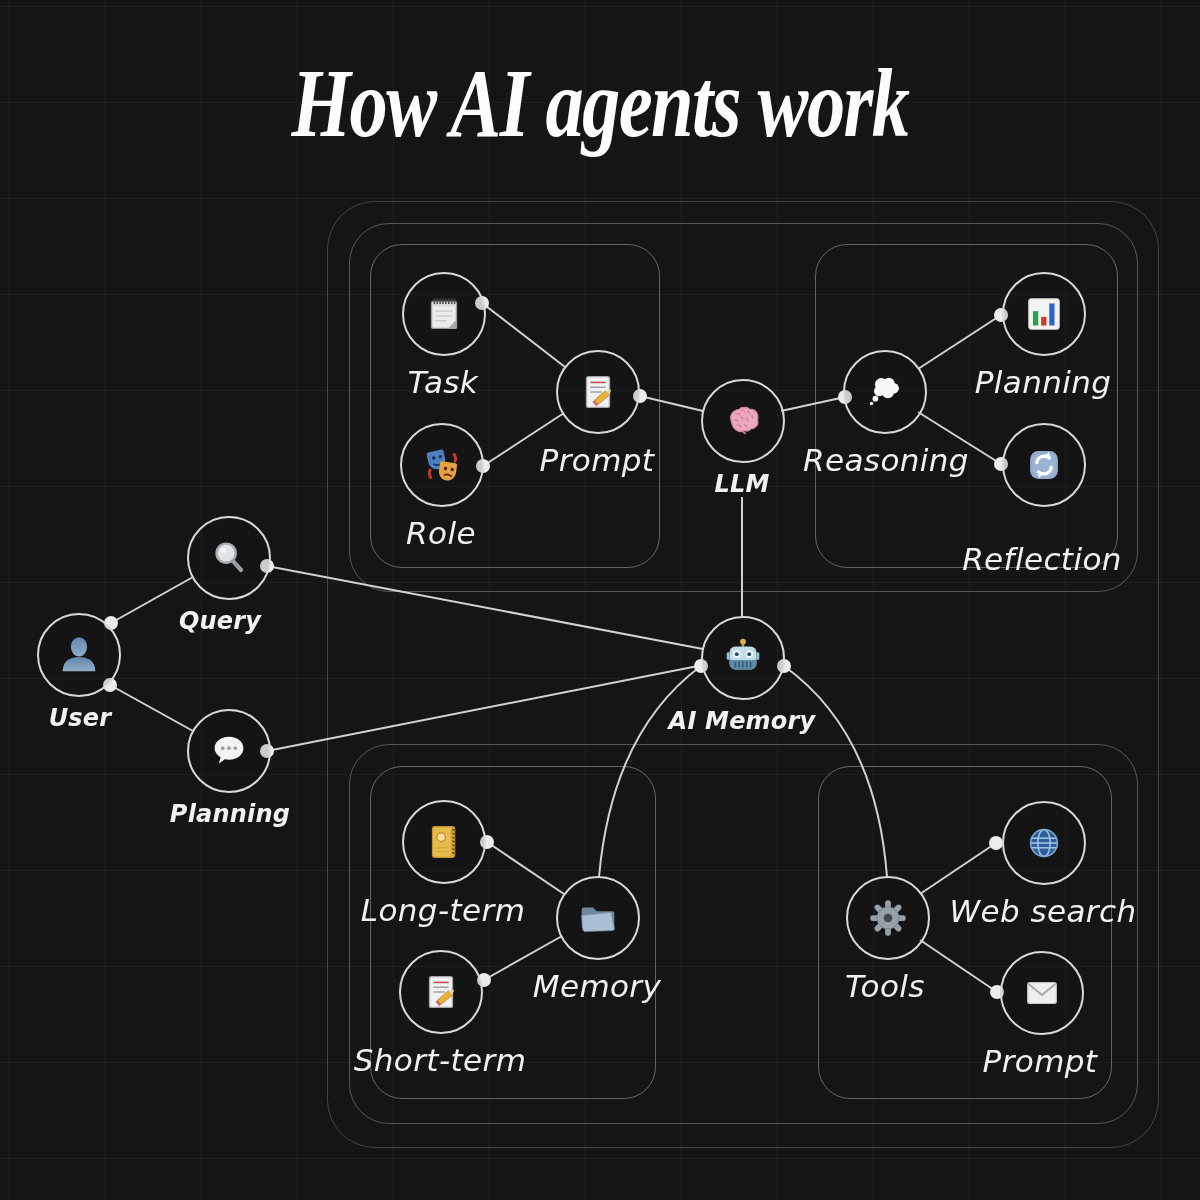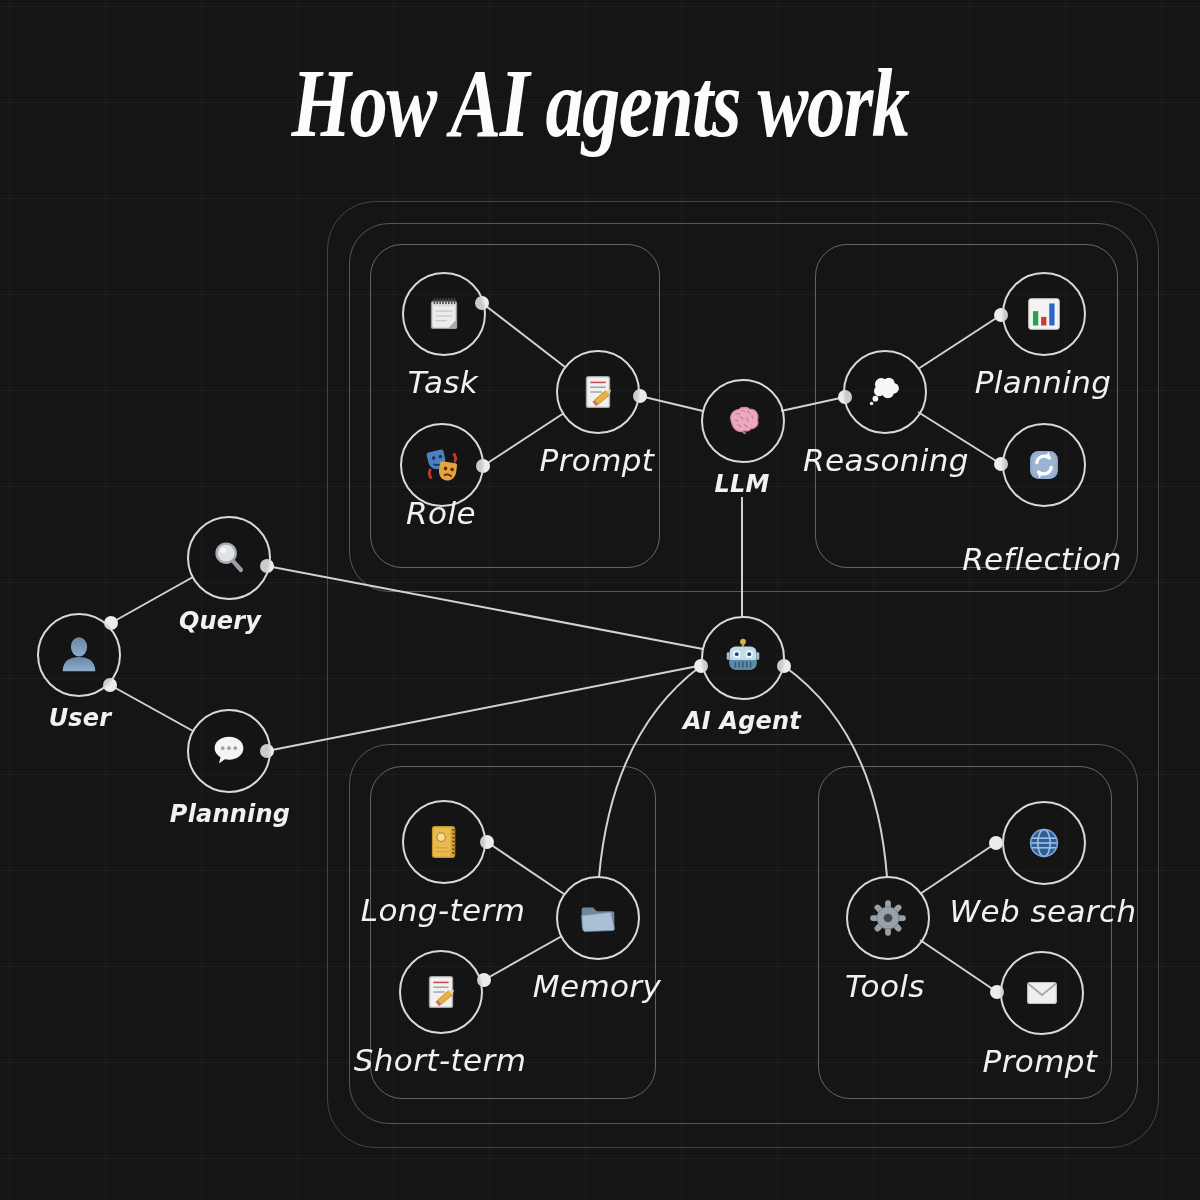--- a/index.html
+++ b/index.html
@@ -132,21 +132,21 @@
         </g>
         <g transform="rotate(8 30 29)">
           <path d="M23 21 h14 a2 2 0 0 1 2 2 v7 c0 6.2 -4 10.2 -9 10.2 c-5 0 -9 -4 -9 -10.2 v-7 a2 2 0 0 1 2 -2 z" fill="#e2a43c"></path>
           <circle cx="27.5" cy="28" r="1.8" fill="#6b1a12"></circle>
             <circle cx="34.5" cy="28" r="1.8" fill="#6b1a12"></circle>
           <path d="M27 35.5 q4 -3.4 8 0" stroke="#6b1a12" stroke-width="1.8" fill="none"></path>
         </g>
       </svg>
     </span>
   </div>
-  <div class="nlabel" style="left:441px;top:495px">Role</div>
+  <div class="nlabel" style="left:441px;top:515px">Role</div>
 
   <div class="node" style="left:597px;top:391px">
     <span>
       <svg width="46" height="46" viewBox="0 0 48 48">
         <rect x="12" y="8" width="24" height="32" rx="2" fill="#f1f1f1" stroke="#a5a5a5" stroke-width="1.4"></rect>
         <line x1="16" y1="14" x2="32" y2="14" stroke="#c05047" stroke-width="1.6"></line>
         <line x1="16" y1="19" x2="32" y2="19" stroke="#9a9a9a" stroke-width="1.4"></line>
         <line x1="16" y1="24" x2="28" y2="24" stroke="#9a9a9a" stroke-width="1.4"></line>
         <g transform="rotate(-40 27 30)">
           <rect x="17.5" y="27.5" width="3" height="6" fill="#d86a6a"></rect>
@@ -268,21 +268,21 @@
             <line x1="28" y1="28" x2="28" y2="34"></line>
           <line x1="32" y1="28" x2="32" y2="34"></line>
         </g>
         <circle cx="17.5" cy="20" r="4" fill="#eef6fa"></circle>
           <circle cx="30.5" cy="20" r="4" fill="#eef6fa"></circle>
         <circle cx="17.5" cy="20" r="2" fill="#27456b"></circle>
           <circle cx="30.5" cy="20" r="2" fill="#27456b"></circle>
       </svg>
     </span>
   </div>
-  <div class="nlabel b" style="left:742px;top:707px">AI Agent</div>
+  <div class="nlabel b" style="left:742px;top:707px">AI Memory</div>
 
   <div class="node" style="left:443px;top:841px">
     <span>
       <svg width="46" height="46" viewBox="0 0 48 48">
         <rect x="12" y="8" width="23" height="32" rx="2.5" fill="#e8bb4e" stroke="#c2952f" stroke-width="1.3"></rect>
         <rect x="31" y="8.8" width="3.6" height="30.4" fill="#d3a53c"></rect>
         <g stroke="#6e5210" stroke-width="1.6">
           <line x1="32.5" y1="11" x2="36.5" y2="12.5"></line>
             <line x1="32.5" y1="15" x2="36.5" y2="16.5"></line>
           <line x1="32.5" y1="19" x2="36.5" y2="20.5"></line>

